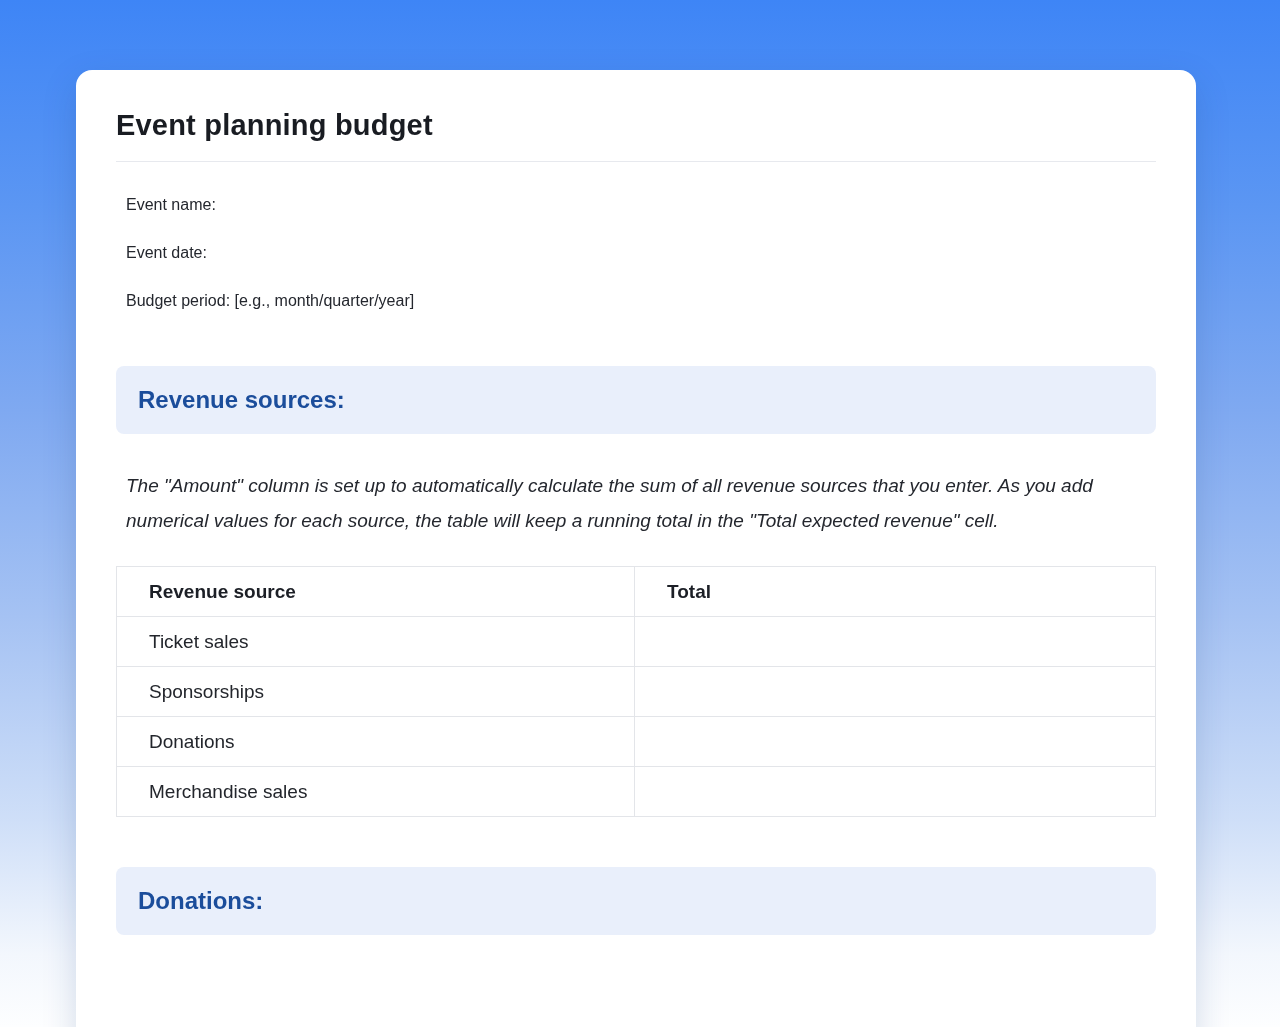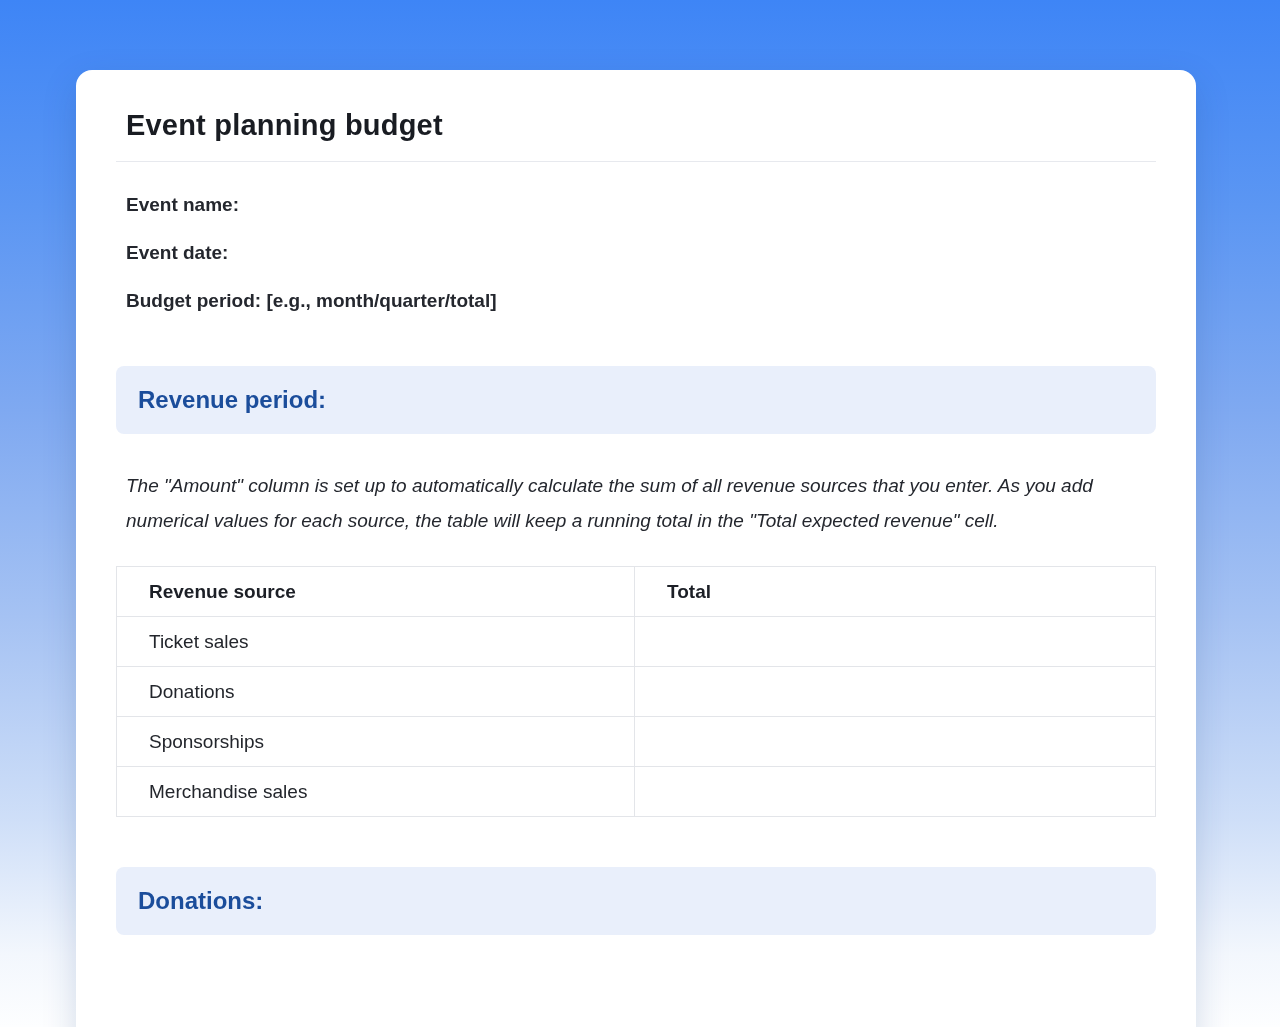--- a/index.html
+++ b/index.html
@@ -33,41 +33,40 @@
     border-radius: 16px;
     box-shadow: 0 12px 34px rgba(22, 60, 128, 0.18);
     padding: 38px 40px 0 40px;
   }
 
   .doc-title {
     font-size: 29px;
     font-weight: 700;
     letter-spacing: 0.2px;
     color: #191c22;
-    margin-left: 10px;
+    margin-left: 0;
     line-height: 34px;
   }
 
   .title-divider {
     border: none;
     border-top: 1px solid #e7e9ee;
     margin-top: 19px;
   }
 
   .info-block {
     margin-top: 32px;
     margin-left: 10px;
   }
 
   .info-line {
-    font-size: 19px;
+    font-size: 16px;
     color: #24272e;
     line-height: 22px;
     margin-bottom: 26px;
-    font-weight: bold;
   }
 
   .section-banner {
     margin-top: 54px;
     background: #e9effb;
     border-radius: 8px;
     padding: 20px 22px;
   }
 
   .section-heading {
@@ -132,25 +131,25 @@
 <body>
 
 <div class="card">
 
   <h1 class="doc-title">Event planning budget</h1>
   <hr class="title-divider">
 
   <div class="info-block">
     <div class="info-line">Event name:</div>
     <div class="info-line">Event date:</div>
-    <div class="info-line">Budget period: [e.g., month/quarter/total]</div>
+    <div class="info-line">Budget period: [e.g., month/quarter/year]</div>
   </div>
 
   <div class="section-banner">
-    <div class="section-heading">Revenue period:</div>
+    <div class="section-heading">Revenue sources:</div>
   </div>
 
   <p class="section-desc">The "Amount" column is set up to automatically calculate the sum of all revenue sources that you enter. As you add numerical values for each source, the table will keep a running total in the "Total expected revenue" cell.</p>
 
   <table class="budget-table">
     <colgroup>
       <col class="col-source">
       <col class="col-amount">
     </colgroup>
     <thead>
@@ -158,25 +157,25 @@
         <th>Revenue source</th>
         <th>Total</th>
       </tr>
     </thead>
     <tbody>
       <tr>
         <td>Ticket sales</td>
         <td></td>
       </tr>
       <tr>
-        <td>Donations</td>
+        <td>Sponsorships</td>
         <td></td>
       </tr>
       <tr>
-        <td>Sponsorships</td>
+        <td>Donations</td>
         <td></td>
       </tr>
       <tr>
         <td>Merchandise sales</td>
         <td></td>
       </tr>
     </tbody>
   </table>
 
   <div class="section-banner expenses-banner">

